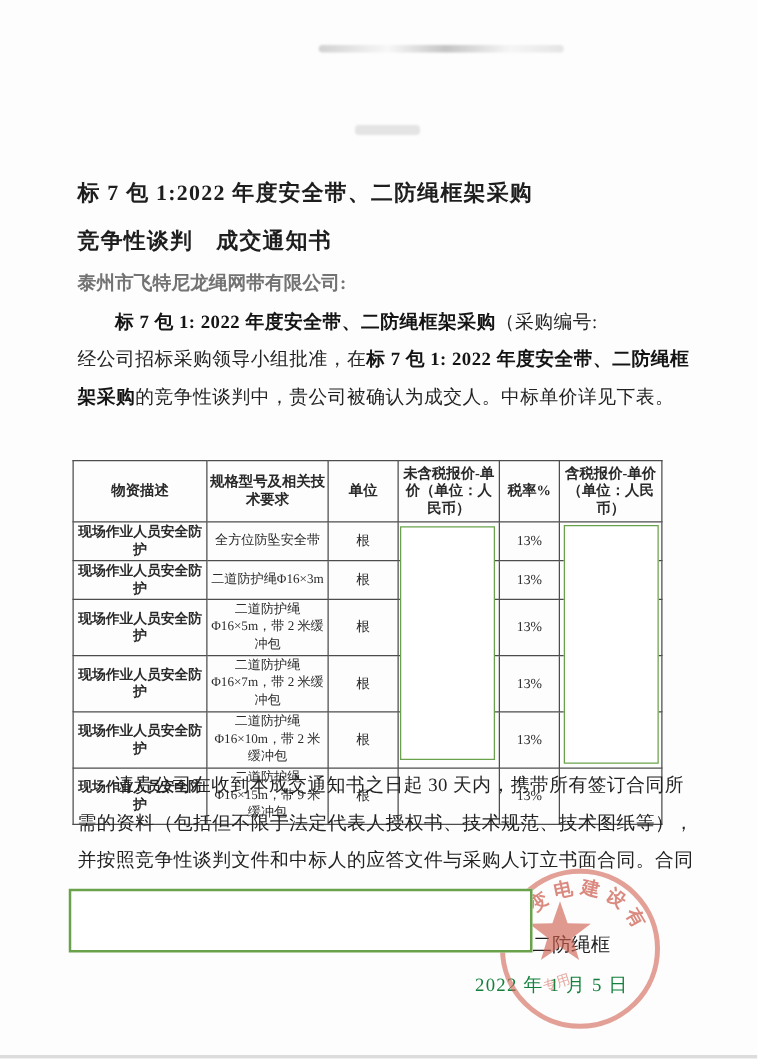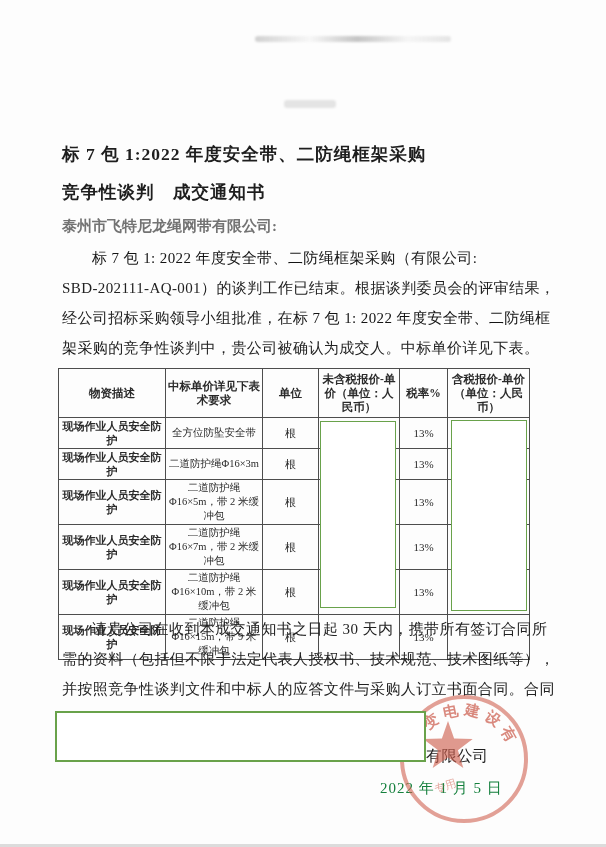--- a/index.html
+++ b/index.html
@@ -16,21 +16,21 @@
   .title { position: absolute; left: 62px; width: 480px; text-align: left;
     font-weight: bold; font-size: 17.5px; letter-spacing: 1px; color: #1e1e1e; }
   .t1 { top: 142px; }
   .t2 { top: 180px; }
   .greeting { position: absolute; left: 62px; top: 217px; font-size: 15px; font-weight: bold; color: #737373; }
   .para { position: absolute; left: 62px; width: 474px; font-size: 15px; line-height: 30px; color: #222; letter-spacing: 0.4px; }
   .p1 { top: 243px; }
   .p2 { top: 614px; text-align: center; }
   .para .line { white-space: nowrap; }
   .para .indent { padding-left: 30px; }
-  .para b { font-weight: normal; color: #141414; }
+  .para b { font-weight: bold; color: #141414; }
   table.price {
     position: absolute; left: 58px; top: 368px; width: 471px;
     border-collapse: collapse; table-layout: fixed;
     font-size: 11px; color: #2a2a2a;
   }
   table.price th, table.price td {
     border: 1px solid #4d4d4d; text-align: center; vertical-align: middle;
     padding: 1px 2px; line-height: 14px;
   }
   table.price th { height: 49px; font-weight: 600; font-size: 11.5px; }
@@ -52,39 +52,38 @@
 
   <div class="artifact a1"></div>
   <div class="artifact a2"></div>
 
   <div class="title t1">标 7 包 1:2022 年度安全带、二防绳框架采购</div>
   <div class="title t2">竞争性谈判　成交通知书</div>
 
   <div class="greeting">泰州市飞特尼龙绳网带有限公司:</div>
 
   <div class="para p1">
-    <div class="line indent"><b>标 7 包 1: 2022 年度安全带、二防绳框架采购</b><span>（有限公司:</span></div>
-    <div class="line">SBD-202111-AQ-001）的谈判工作已结束。根据谈判委员会的评审结果，</div>
+    <div class="line indent"><b>标 7 包 1: 2022 年度安全带、二防绳框架采购</b><span>（采购编号:</span></div>
     <div class="line"><span>经公司招标采购领导小组批准，在</span><b>标 7 包 1: 2022 年度安全带、二防绳框</b></div>
     <div class="line"><b>架采购</b><span>的竞争性谈判中，贵公司被确认为成交人。中标单价详见下表。</span></div>
   </div>
 
   <table class="price">
     <colgroup>
       <col style="width:107px">
         <col style="width:97px">
         <col style="width:56px">
       <col style="width:81px">
         <col style="width:48px">
         <col style="width:82px">
     </colgroup>
     <tbody>
         <tr>
       <th>物资描述</th>
-      <th>中标单价详见下表 术要求</th>
+      <th>规格型号及相关技 术要求</th>
       <th>单位</th>
       <th>未含税报价-单价（单位：人民币）</th>
       <th>税率%</th>
       <th>含税报价-单价 （单位：人民币）</th>
     </tr>
     <tr>
       <td class="desc">现场作业人员安全防护</td>
       <td class="spec">全方位防坠安全带</td>
       <td>根</td>
       <td></td>
@@ -150,17 +149,17 @@
     <circle cx="70" cy="70" r="62" fill="none" stroke="rgba(207,95,78,0.65)" stroke-width="4"></circle>
     <polygon fill="rgba(207,95,78,0.70)" points="54,32 60.1,49.6 78.7,50 63.9,61.2 69.3,79 54,68.4 38.7,79 44.1,61.2 29.3,50 47.9,49.6"></polygon>
     <text font-size="15" font-weight="bold" fill="rgba(200,82,66,0.75)" letter-spacing="5" font-family="Liberation Serif, DejaVu Serif, serif">
       <textPath href="#arcTop" startOffset="50%" text-anchor="middle">送变电建设有</textPath>
     </text>
     <text x="42" y="104" font-size="11" fill="rgba(207,95,78,0.60)" transform="rotate(-18 42 104)" font-family="Liberation Serif, DejaVu Serif, serif">专用</text>
   </svg>
 
   <div class="green-box gb3"></div>
 
-  <div class="company-suffix">有限公司</div>
+  <div class="company-suffix">二防绳框</div>
   <div class="issue-date">2022 年 1 月 5 日</div>
 
   <div class="bottom-edge"></div>
 </div>
 
 </body></html>

